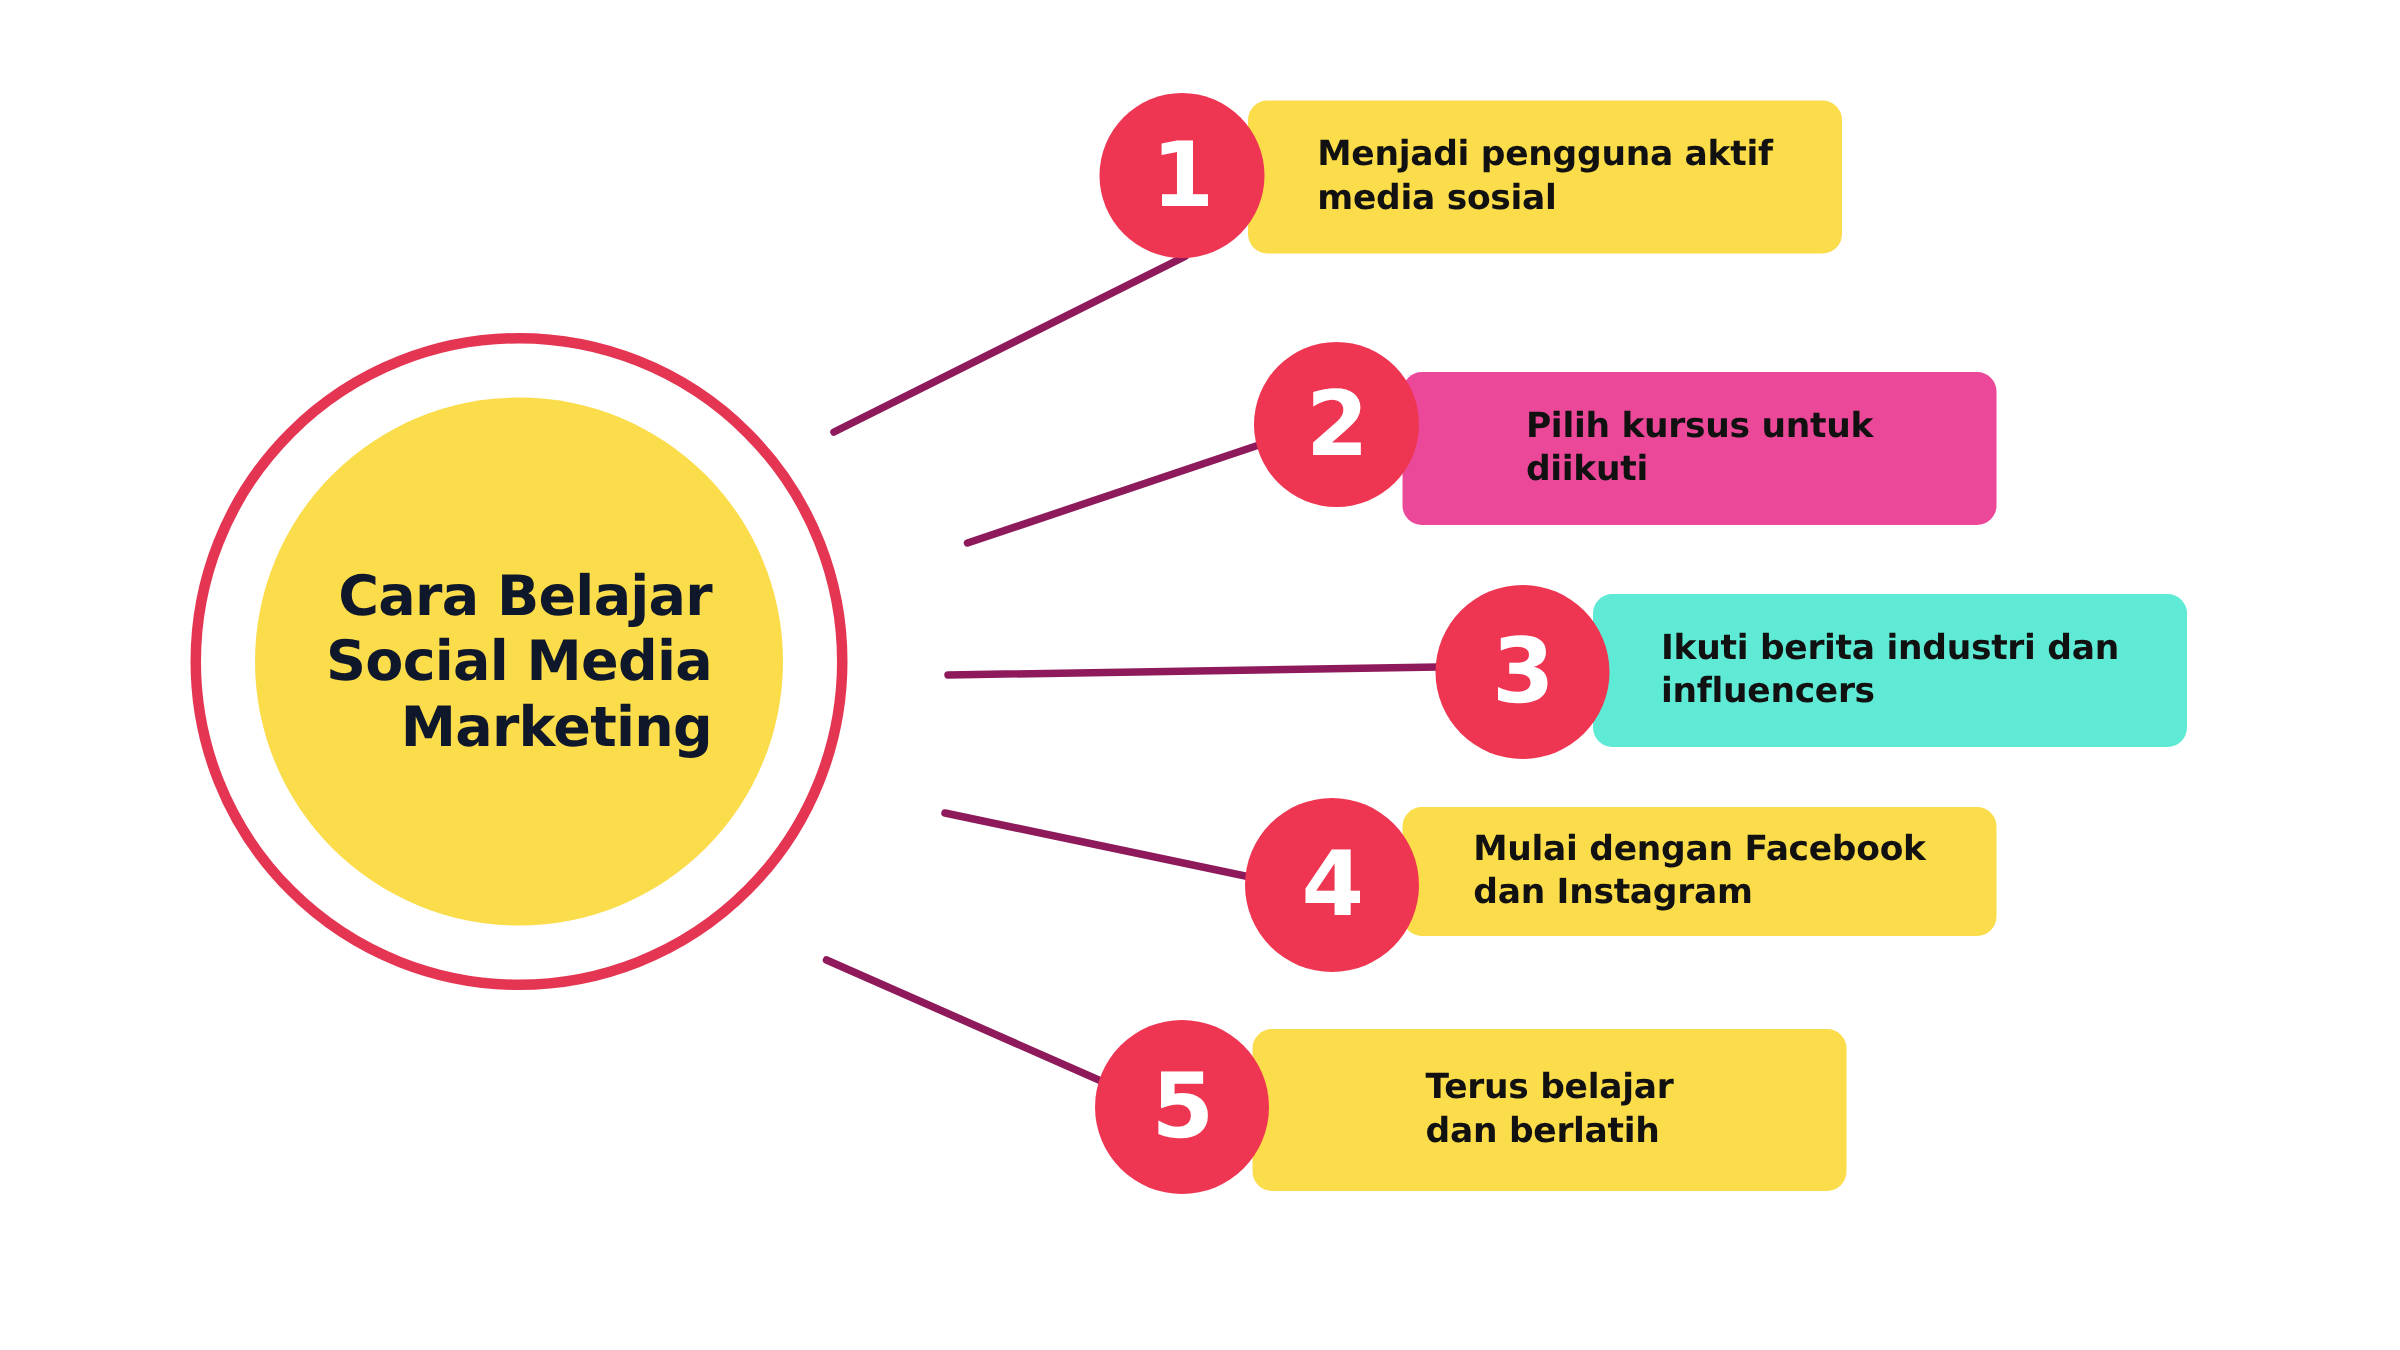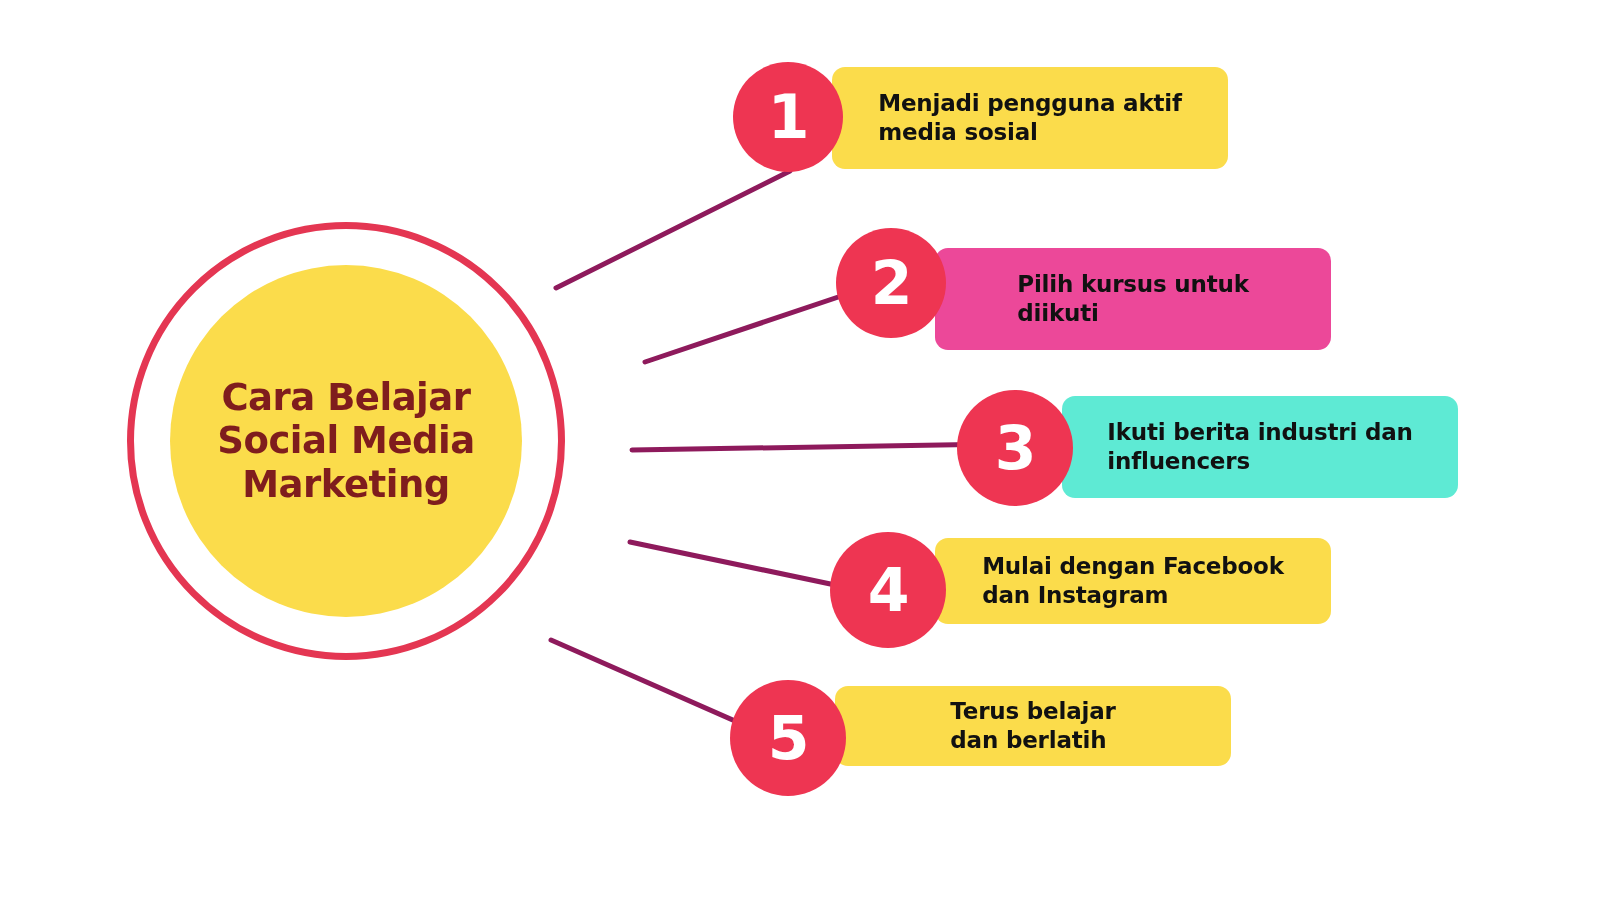--- a/index.html
+++ b/index.html
@@ -59,22 +59,22 @@
     display: flex;
     align-items: center;
     justify-content: center;
   }
   .hub-title {
     font-family: "DejaVu Sans", sans-serif;
     font-weight: bold;
     font-size: 37px;
     line-height: 1.18;
     letter-spacing: -0.5px;
-    color: #7f1d1d;
-    text-align: center;
+    color: #0f172a;
+    text-align: right;
     padding: 0 14px;
     white-space: pre-line;
   }
 
   
   .step {
     position: absolute;
   }
   .step-box {
     position: absolute;
@@ -168,21 +168,21 @@
   <div class="step">
     <div class="step-box" style="left: 935px; top: 538px; width: 396px; height: 86px; background: rgb(251, 220, 75);">
       <div class="step-text">Mulai dengan Facebook<br>dan Instagram</div>
     </div>
     <div class="step-badge" style="left: 830px; top: 532px; width: 116px; height: 116px; background: rgb(238, 53, 82);">
       <span class="step-num">4</span>
     </div>
   </div>
 
   <div class="step">
-    <div class="step-box" style="left: 835px; top: 686px; width: 396px; height: 80px; background: rgb(251, 220, 75);">
+    <div class="step-box" style="left: 835px; top: 686px; width: 396px; height: 108px; background: rgb(251, 220, 75);">
       <div class="step-text">Terus belajar<br>dan berlatih</div>
     </div>
     <div class="step-badge" style="left: 730px; top: 680px; width: 116px; height: 116px; background: rgb(238, 53, 82);">
       <span class="step-num">5</span>
     </div>
   </div>
 
 </div>
 
 </body></html>

